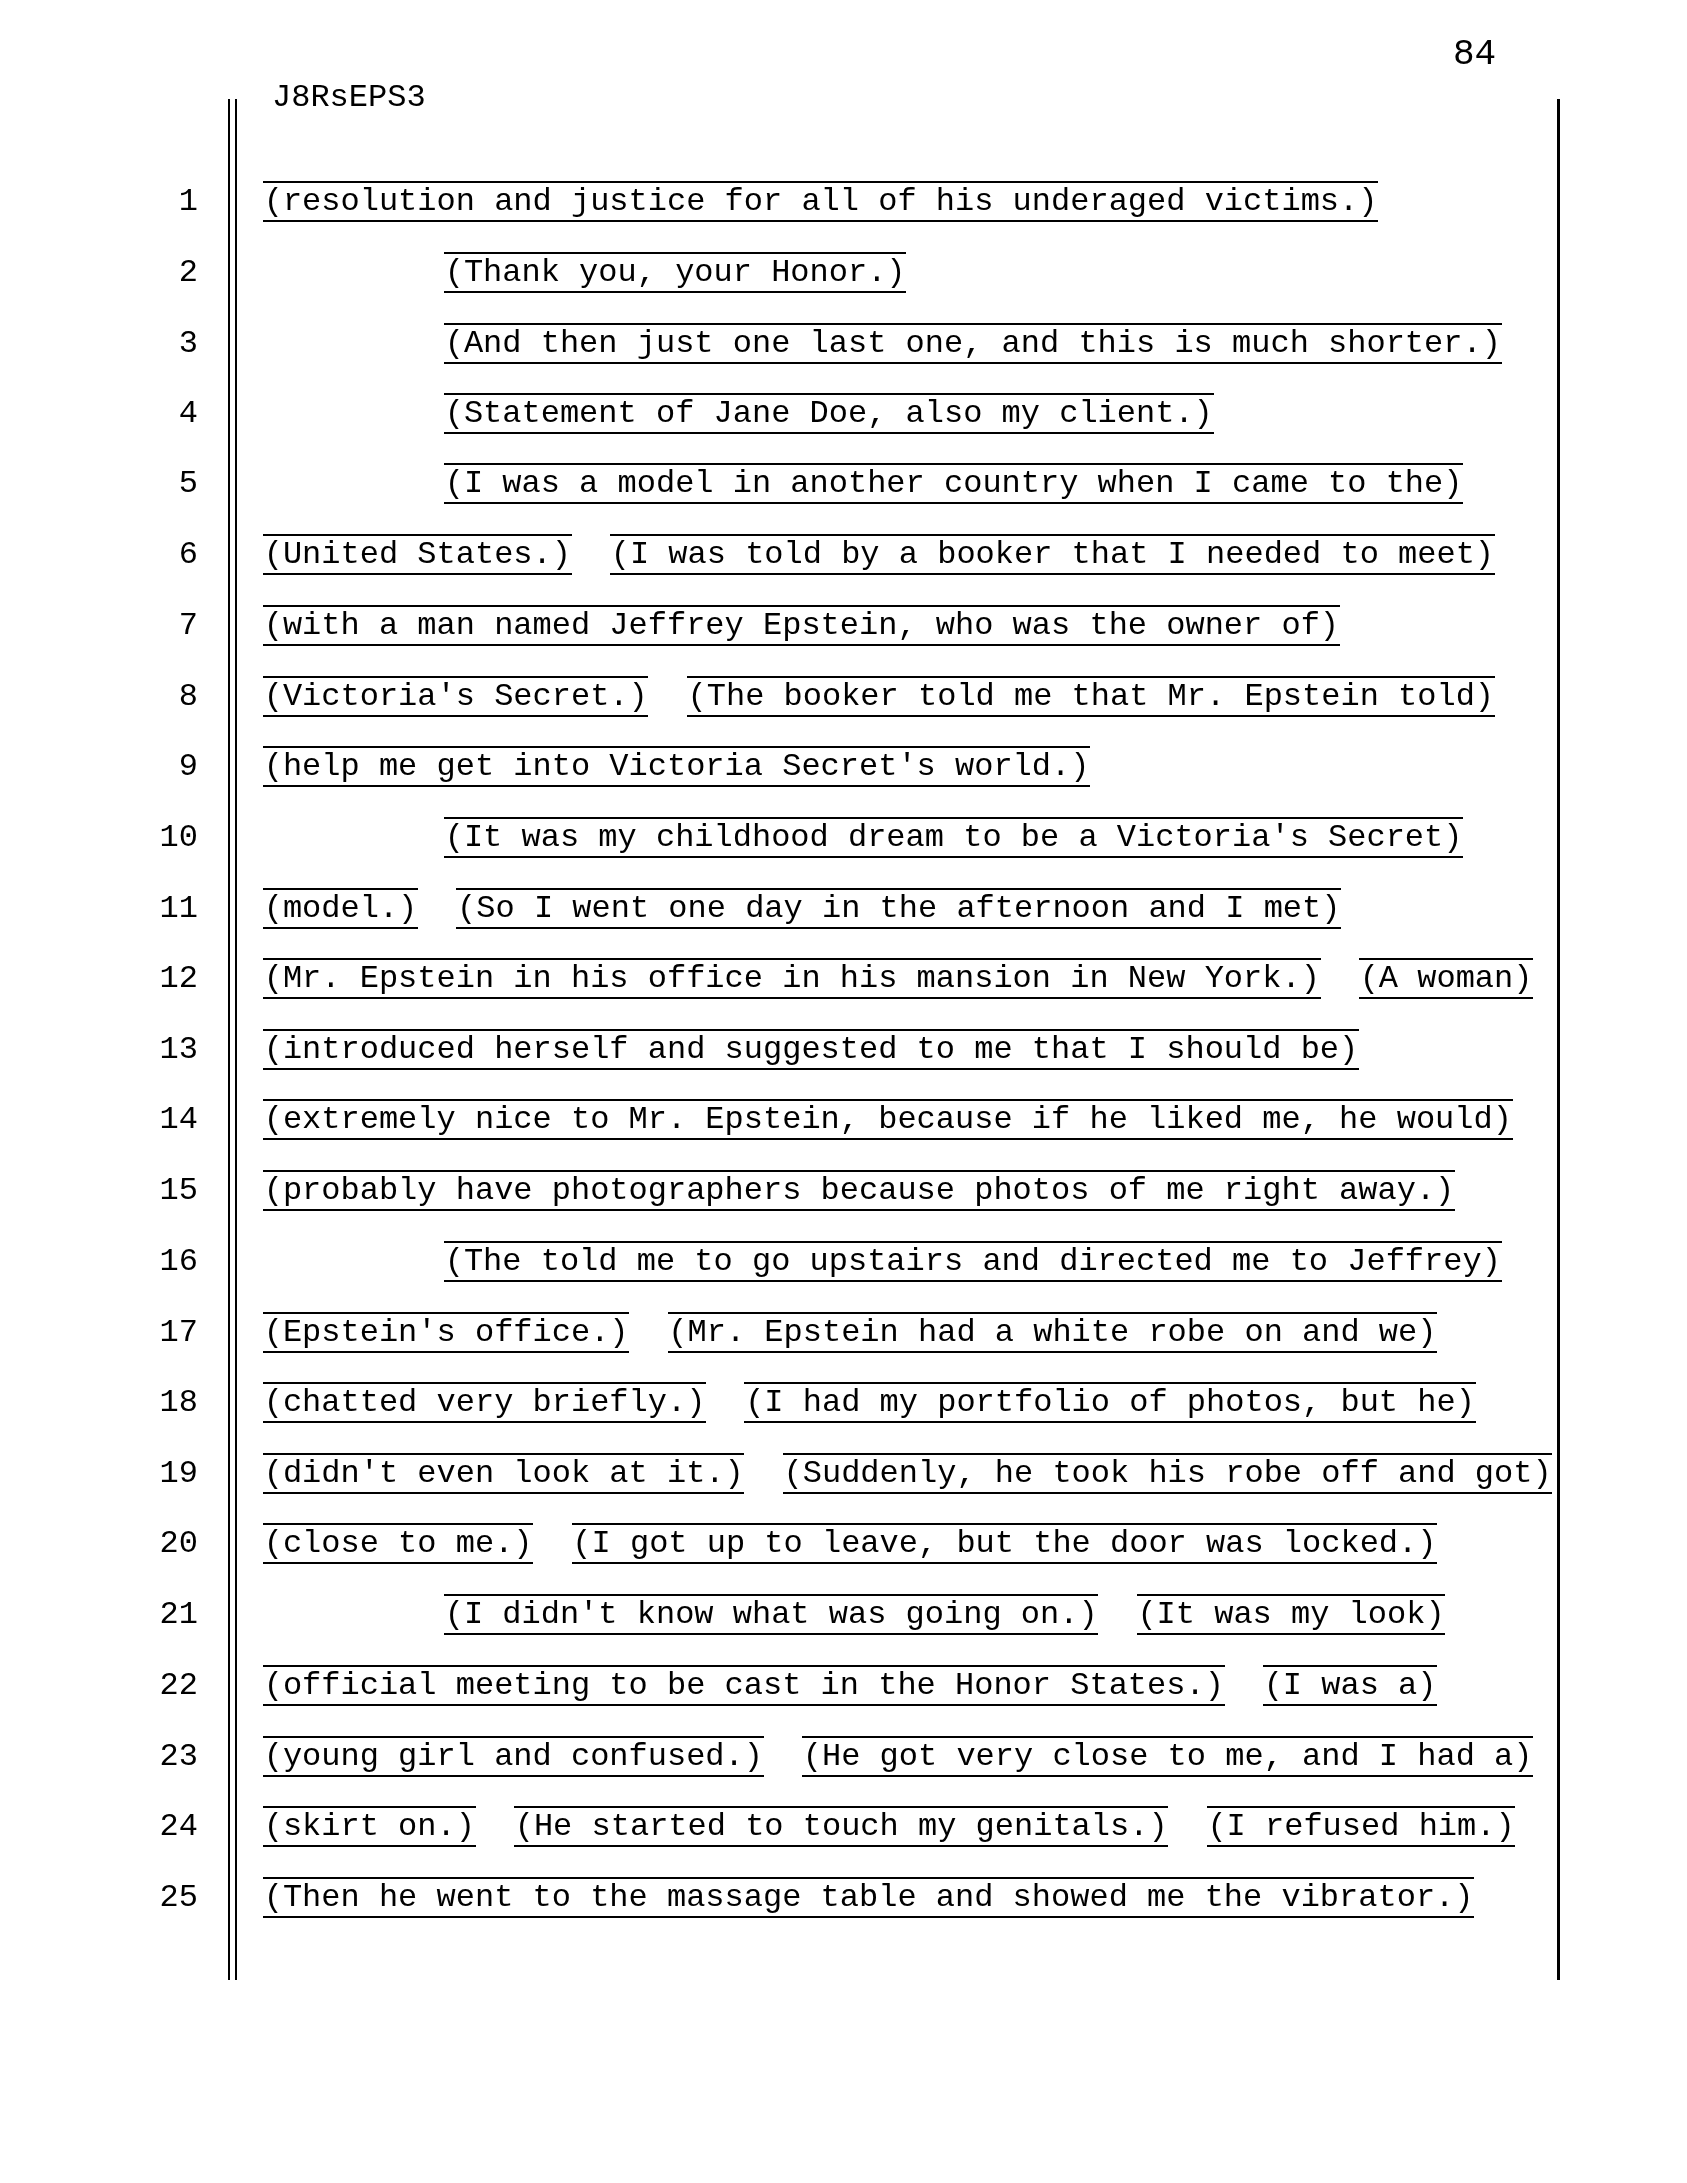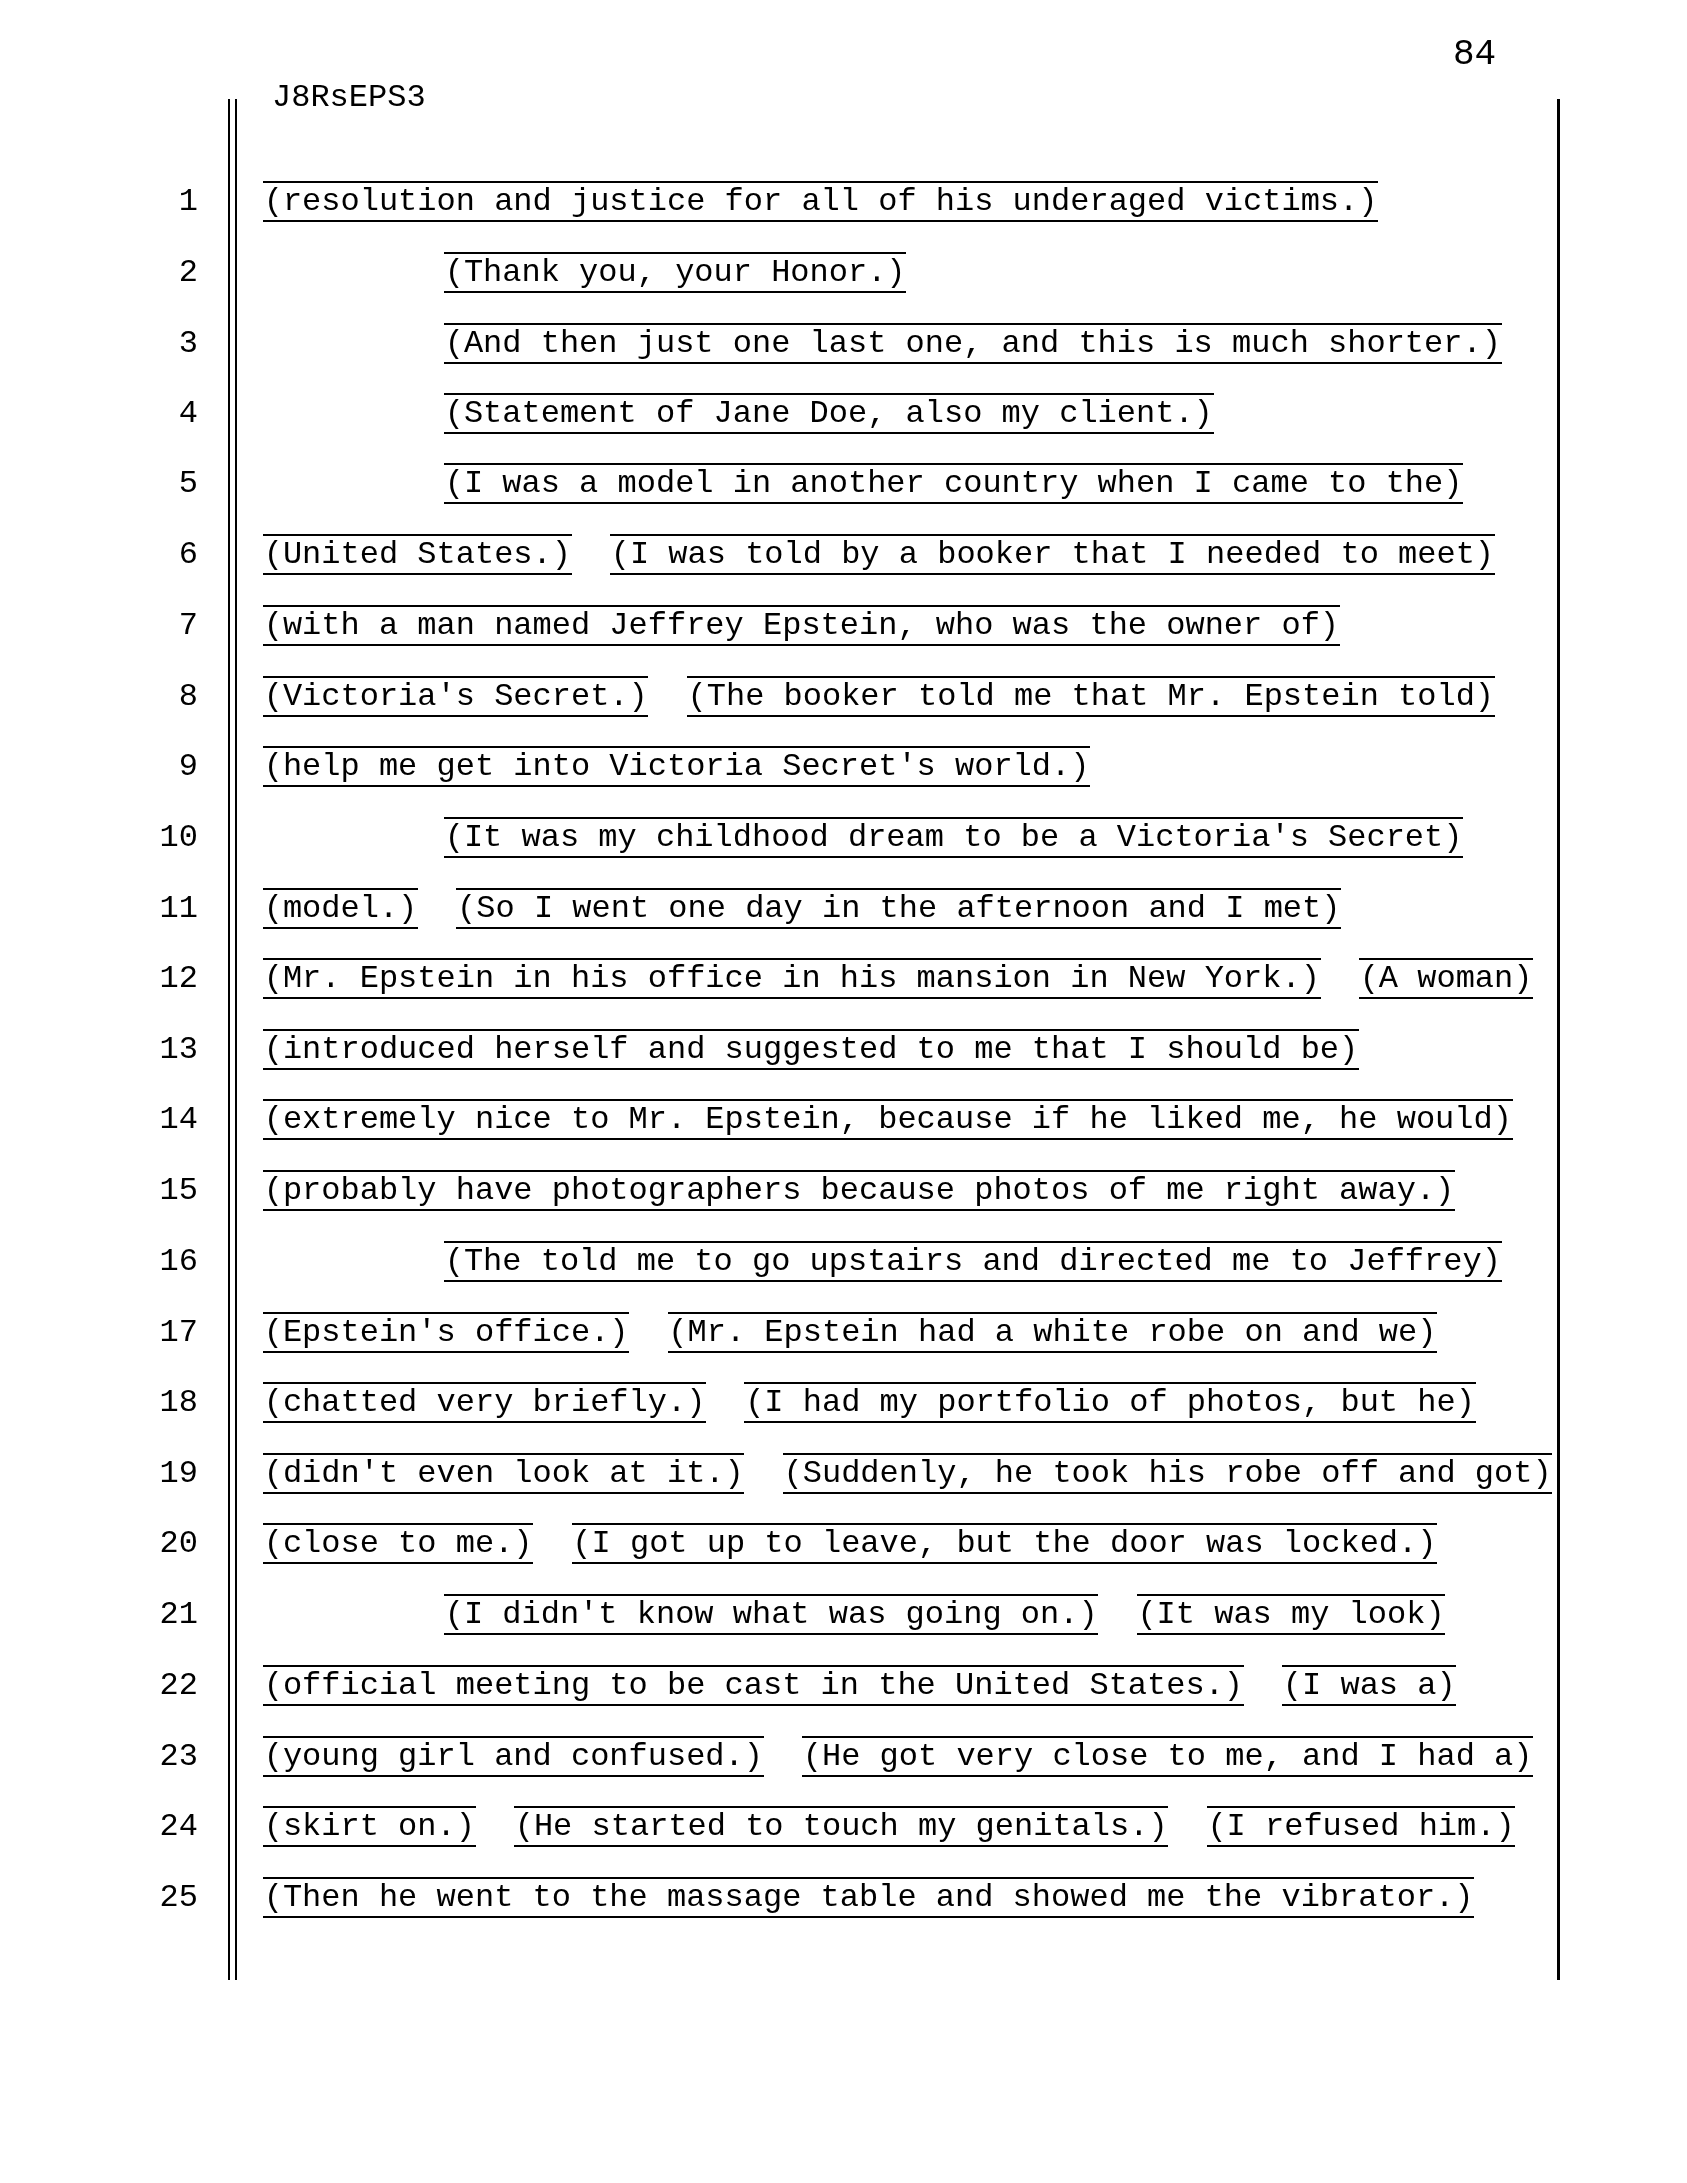--- a/index.html
+++ b/index.html
@@ -170,21 +170,21 @@
       <div class="row" style="top: 1526px;">
         <span class="num">20</span>
         <span class="text"><span class="seg">(close to me.)</span><span class="gap">&nbsp;&nbsp;</span><span class="seg">(I got up to leave, but the door was locked.)</span></span>
       </div>
       <div class="row" style="top: 1597px;">
         <span class="num">21</span>
         <span class="text indent"><span class="seg">(I didn't know what was going on.)</span><span class="gap">&nbsp;&nbsp;</span><span class="seg">(It was my look)</span></span>
       </div>
       <div class="row" style="top: 1668px;">
         <span class="num">22</span>
-        <span class="text"><span class="seg">(official meeting to be cast in the United States.)</span><span class="gap">&nbsp;&nbsp;</span><span class="seg">(I was a)</span></span>
+        <span class="text"><span class="seg">(official meeting to be cast in the Honor States.)</span><span class="gap">&nbsp;&nbsp;</span><span class="seg">(I was a)</span></span>
       </div>
       <div class="row" style="top: 1739px;">
         <span class="num">23</span>
         <span class="text"><span class="seg">(young girl and confused.)</span><span class="gap">&nbsp;&nbsp;</span><span class="seg">(He got very close to me, and I had a)</span></span>
       </div>
       <div class="row" style="top: 1809px;">
         <span class="num">24</span>
         <span class="text"><span class="seg">(skirt on.)</span><span class="gap">&nbsp;&nbsp;</span><span class="seg">(He started to touch my genitals.)</span><span class="gap">&nbsp;&nbsp;</span><span class="seg">(I refused him.)</span></span>
       </div>
       <div class="row" style="top: 1880px;">

